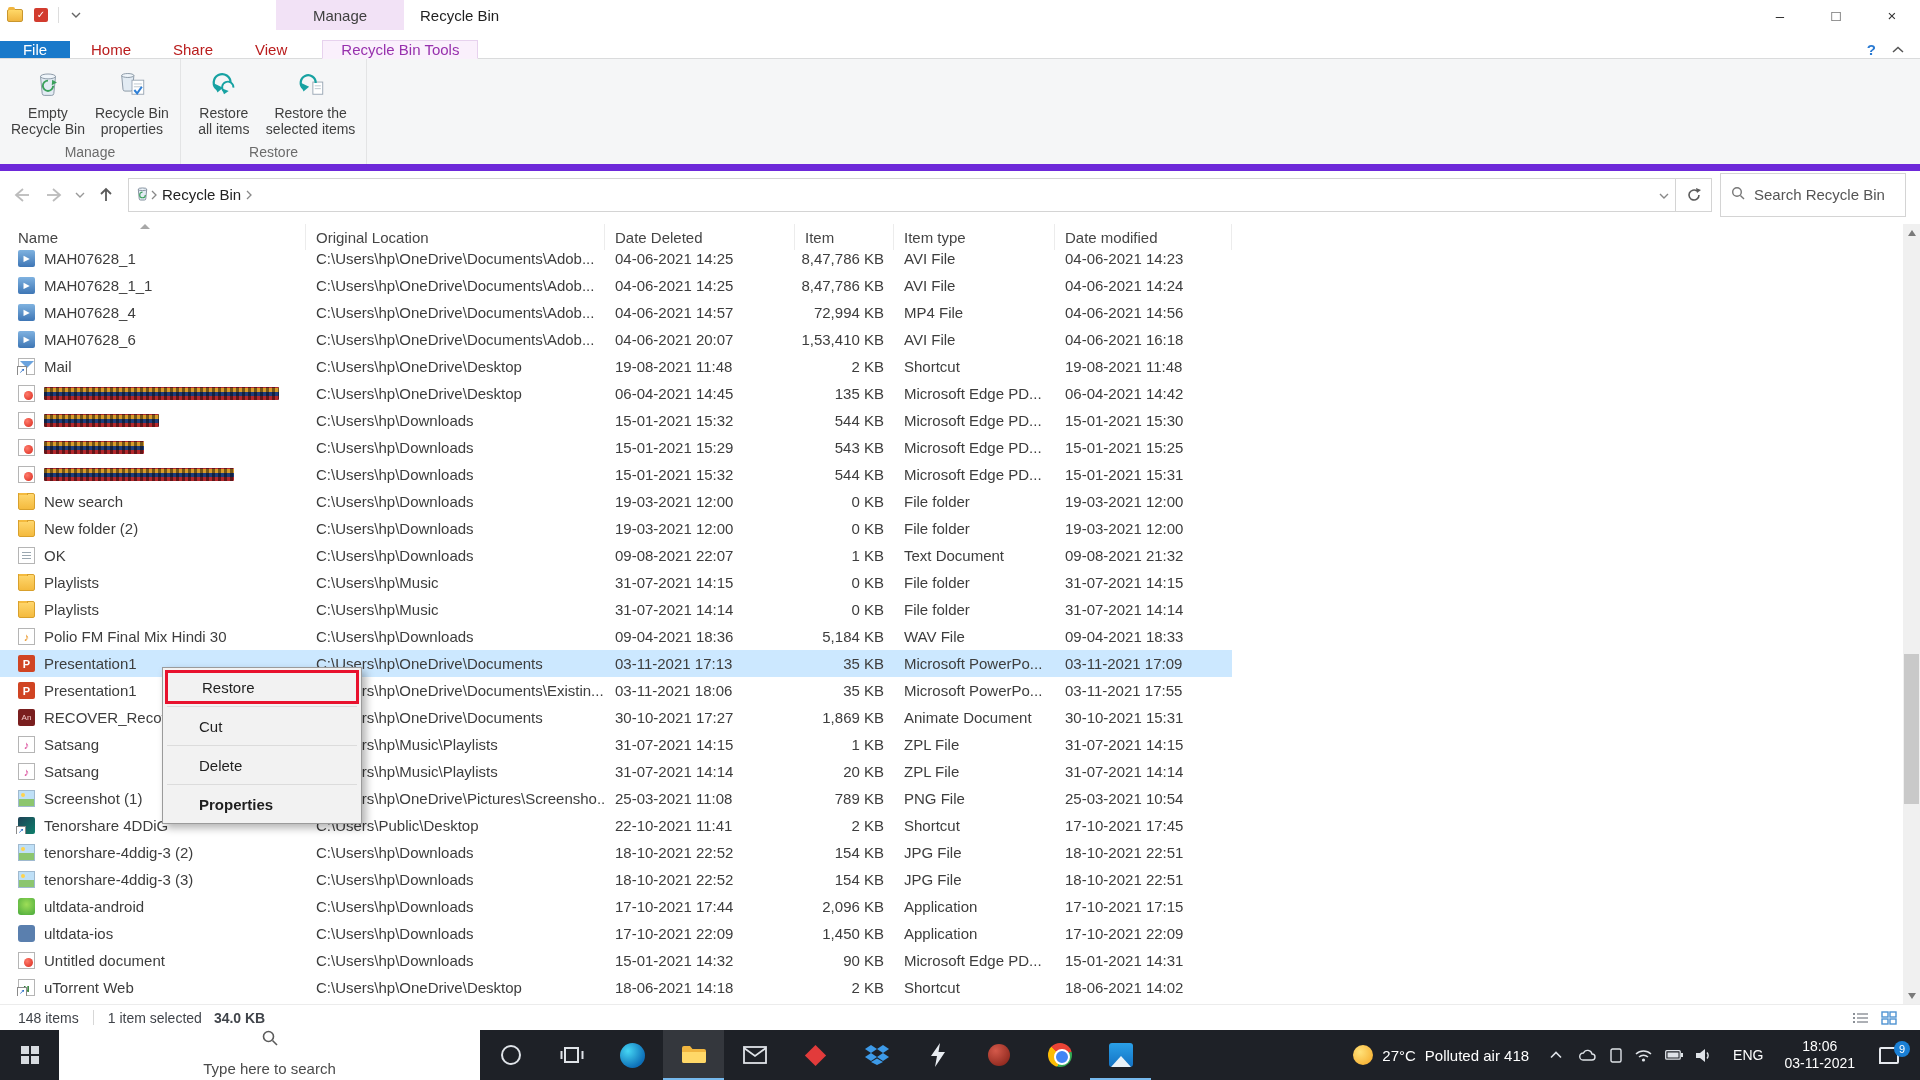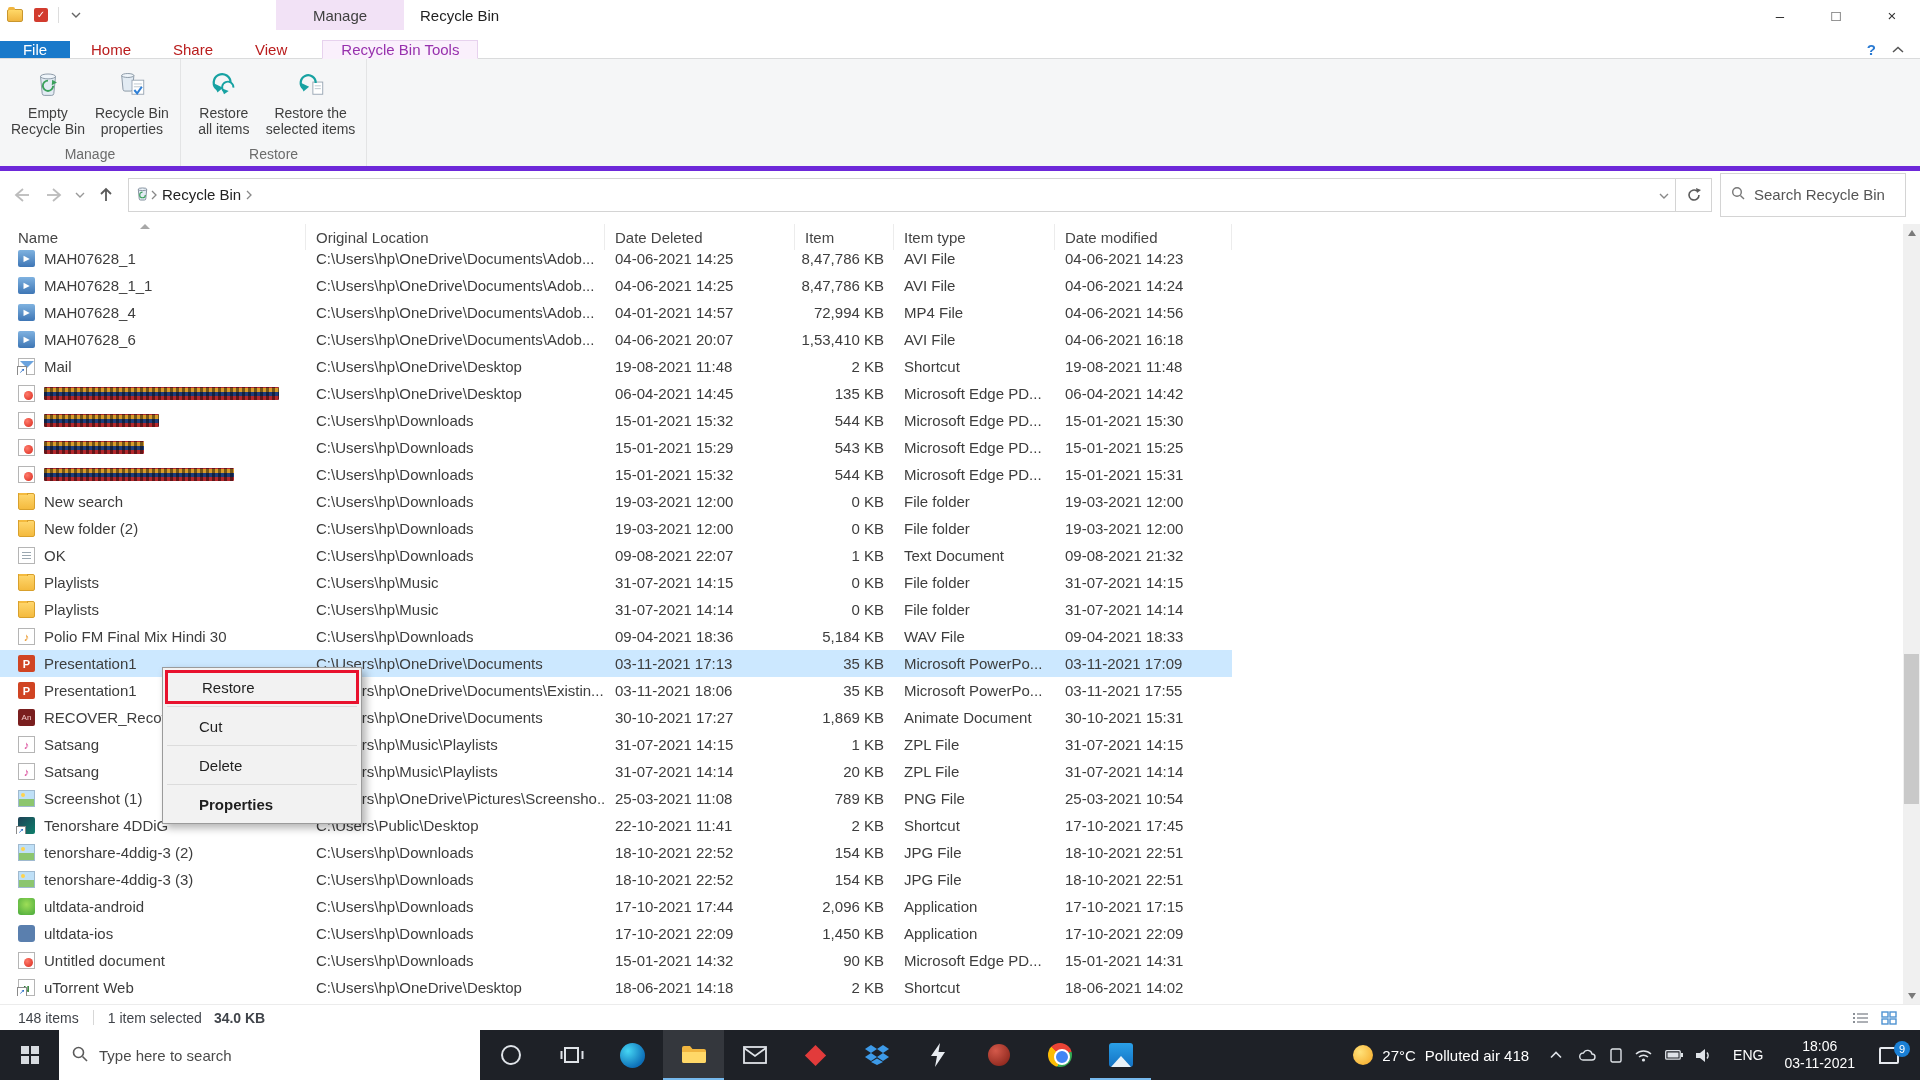--- a/index.html
+++ b/index.html
@@ -22,21 +22,21 @@
 
   
   .tabsbar { position:absolute; top:30px; left:0; right:0; height:29px; background:#fff; border-bottom:1px solid #dadbdc; display:flex; align-items:flex-end; }
   .file-tab { width:70px; background:#1979ca; color:#fff; display:flex; align-items:center; justify-content:center; font-size:15px; }
   .tab { padding:0 21px; display:flex; align-items:center; font-size:15px; color:#b91c1c; }
   .tool-tab { margin-left:14px; padding:0 18px; display:flex; align-items:center; font-size:15px; color:#9730ad; background:#faf0fc; border:1px solid #e7d2ee; border-bottom:1px solid #faf0fc; margin-bottom:-1px; }
   .ribbon-corner { margin-left:auto; display:flex; align-items:center; gap:16px; padding-right:16px; }
   .help-q { color:#2a7ad2; font-weight:bold; font-size:15px; }
 
   
-  .ribbon { position:absolute; top:59px; left:0; right:0; height:112px; background:#f5f6f7; border-bottom:5px solid #6d28d9; display:flex; }
+  .ribbon { position:absolute; top:59px; left:0; right:0; height:112px; background:#f5f6f7; border-bottom:7px solid #6d28d9; display:flex; }
   .rgroup { display:flex; flex-direction:column; border-right:1px solid #e3e4e5; padding:0 6px; }
   .rbuttons { flex:1; display:flex; align-items:flex-start; padding-top:5px; }
   .rbtn { min-width:74px; padding:4px 5px 2px; display:flex; flex-direction:column; align-items:center; font-size:14px; line-height:16px; color:#3f3f3f; text-align:center; }
   .rbtn svg { margin-bottom:4px; }
   .rgroup-label { height:24px; display:flex; align-items:center; justify-content:center; font-size:14px; color:#6b6b6b; }
 
   
   .navbar { position:absolute; top:171px; left:0; right:0; height:47px; background:#fff; display:flex; align-items:center; padding:0 6px; }
   .nav-btn { width:32px; height:34px; display:flex; align-items:center; justify-content:center; flex:none; }
   .nav-btn.small { width:20px; }
@@ -105,21 +105,21 @@
   .statusbar { position:absolute; top:1004px; left:0; right:0; height:26px; background:#fff; border-top:1px solid #ececec; display:flex; align-items:center; font-size:14px; color:#40444a; }
   .sb-count { margin-left:18px; }
   .sb-sep { width:1px; height:15px; background:#d7d7d7; margin:0 14px; }
   .sb-size { margin-left:12px;font-weight:bold; }
   .sb-views { margin-left:auto; display:flex; gap:10px; padding-right:22px; }
   .vw { width:18px; height:16px; display:flex; align-items:center; justify-content:center; }
 
   
   .taskbar { position:absolute; bottom:0; left:0; right:0; height:50px; background:#1e2127; display:flex; align-items:stretch; z-index:30; }
   .tb-start { width:59px; display:flex; align-items:center; justify-content:center; }
-  .tb-search { width:421px; background:#fff; display:flex; align-items:center; gap:11px; padding:0 13px; font-size:15px; color:#4a4a4a; }
+  .tb-search { width:421px; background:#fff; display:flex; align-items:center; gap:11px; padding:0 13px; font-size:15px; color:#4a4a4a;flex-direction:column; }
   .tb-app { width:61px; display:flex; align-items:center; justify-content:center; position:relative; }
   .tb-app.active { background:rgba(255,255,255,.10); box-shadow:inset 0 -2px 0 #76b9ed; }
   .tb-app.open { box-shadow:inset 0 -2px 0 #76b9ed; }
   .cortana-ring { width:20px; height:20px; border:2px solid #dfe3e8; border-radius:50%; }
   .edge-ball { width:25px; height:25px; border-radius:50%; background:radial-gradient(circle at 32% 32%,#45d6f4,#0d6fb8 72%); }
   .red-diamond { width:15px; height:15px; background:#e23b3b; transform:rotate(45deg); }
   .maroon-ball { width:22px; height:22px; border-radius:50%; background:radial-gradient(circle at 35% 30%,#d4594a,#7e1d14); }
   .chrome-ball { width:24px; height:24px; border-radius:50%; background:conic-gradient(from -45deg,#ea4335 0 33%,#34a853 33% 66%,#fbbc05 66% 100%); position:relative; }
   .chrome-ball::after { content:""; position:absolute; left:6px; top:6px; width:12px; height:12px; border-radius:50%; background:#4285f4; border:2px solid #fff; }
   .photos-tile { width:24px; height:24px; border-radius:3px; background:linear-gradient(#2aa0e8,#1372c4); position:relative; overflow:hidden; }
@@ -356,21 +356,21 @@
         <div class="cell c-size">8,47,786 KB</div>
         <div class="cell c-type">AVI File</div>
         <div class="cell c-mod">04-06-2021 14:24</div>
       </div>
       <div class="row">
         <div class="cell c-name">
           <span class="ficon ic-video"></span>
           <span class="fname">MAH07628_4</span>
         </div>
         <div class="cell c-loc">C:\Users\hp\OneDrive\Documents\Adob...</div>
-        <div class="cell c-del">04-01-2021 14:57</div>
+        <div class="cell c-del">04-06-2021 14:57</div>
         <div class="cell c-size">72,994 KB</div>
         <div class="cell c-type">MP4 File</div>
         <div class="cell c-mod">04-06-2021 14:56</div>
       </div>
       <div class="row">
         <div class="cell c-name">
           <span class="ficon ic-video"></span>
           <span class="fname">MAH07628_6</span>
         </div>
         <div class="cell c-loc">C:\Users\hp\OneDrive\Documents\Adob...</div>

